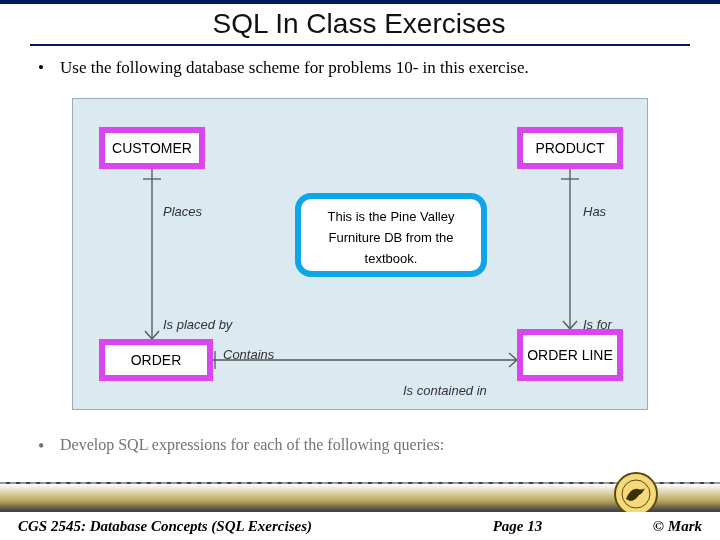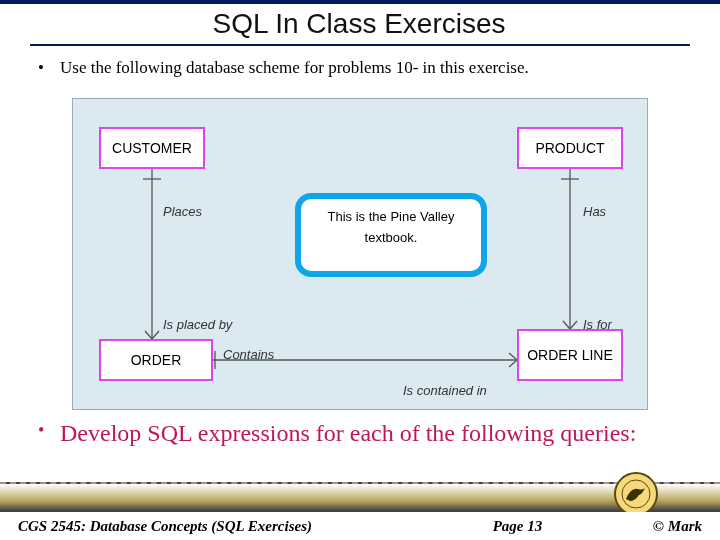--- a/index.html
+++ b/index.html
@@ -33,21 +33,21 @@
   .erd {
     position:absolute;
     top:98px; left:72px;
     width:576px; height:312px;
     background:#dbe9f0;
     border:1px solid #9ab;
   }
   .ent {
     position:absolute;
     background:#fff;
-    border:2px solid #d946ef;
+    border:6px solid #d946ef;
     font-family: Arial, Helvetica, sans-serif;
     font-size:14px;
     color:#000;
     display:flex; align-items:center; justify-content:center;
     text-align:center;
     line-height:1.2;
   }
   .ent-customer { left:26px; top:28px; width:106px; height:42px; }
   .ent-product  { left:444px; top:28px; width:106px; height:42px; }
   .ent-order    { left:26px; top:240px; width:114px; height:42px; }
@@ -73,22 +73,22 @@
     font-size:13px;
     color:#333;
   }
   .rel-places     { left:90px; top:105px; }
   .rel-isplacedby { left:90px; top:218px; }
   .rel-has        { left:510px; top:105px; }
   .rel-isfor      { left:510px; top:218px; }
   .rel-contains   { left:150px; top:248px; }
   .rel-iscontained{ left:330px; top:284px; }
   .bullet2 {
-    position:absolute; top:420px; left:60px; right:30px;
-    font-size:24px; color:#be185d;
+    position:absolute; top:436px; left:60px; right:30px;
+    font-size:16px; color:#737373;
   }
   .bullet2::before {
     content:"•"; position:absolute; left:-22px; top:0; font-size:18px;
   }
   .grad {
     position:absolute; left:0; right:0; bottom:28px; height:30px;
     background:linear-gradient(to bottom,#fff,#b9a85b 60%,#444 95%);
     border-top:2px dashed #999;
   }
   .footer {
@@ -162,20 +162,21 @@
 
   <div class="rel rel-places">Places</div>
   <div class="rel rel-isplacedby">Is placed by</div>
   <div class="rel rel-has">Has</div>
   <div class="rel rel-isfor">Is for</div>
   <div class="rel rel-contains">Contains</div>
   <div class="rel rel-iscontained">Is contained in</div>
 
   <div class="noteBox">
     <span class="noteLine">This is the Pine Valley</span>
+    <span class="noteLine">Furniture DB from the</span>
     <span class="noteLine">textbook.</span>
   </div>
 </div>
 
 <div class="bullet2">Develop SQL expressions for each of the following queries:</div>
 
 <div class="grad"></div>
 
 <div class="logo">
   <svg width="30" height="30" viewBox="0 0 30 30">

